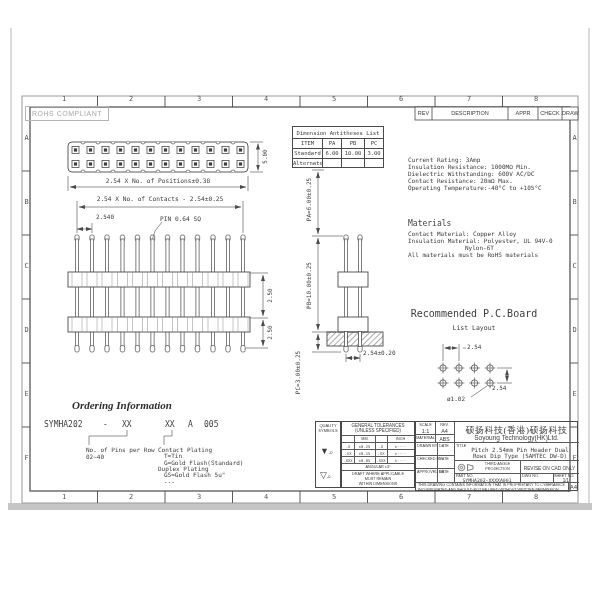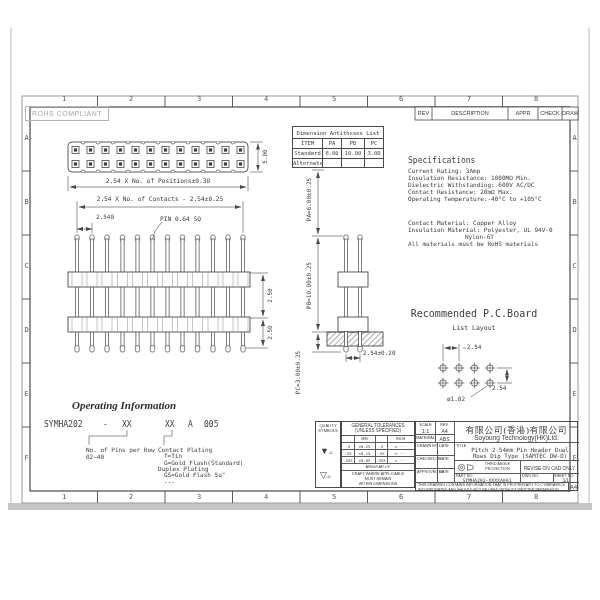--- a/index.html
+++ b/index.html
@@ -330,41 +330,41 @@
 <div class="dim c" style="left:86px;top:213px;width:38px">2.540</div>
 <div class="dim" style="left:160px;top:215px;font-size:6.2px">PIN 0.64 SQ</div>
 <div class="dim vdim c" style="left:254px;top:292px;width:30px">2.50</div>
 <div class="dim vdim c" style="left:254px;top:329px;width:30px">2.50</div>
 <div class="dim vdim c" style="left:276px;top:196px;width:64px">PA=6.00±0.25</div>
 <div class="dim vdim c" style="left:272px;top:282px;width:72px">PB=10.00±0.25</div>
 <div class="dim vdim c" style="left:265px;top:369px;width:64px">PC=3.00±0.25</div>
 <div class="dim" style="left:363px;top:349px">2.54±0.20</div>
 
 <div class="speck" style="left:408px;top:156px;width:170px">
-  <div class="ttl">Specifications</div>
   <div class="li">Current Rating:  3Amp</div>
   <div class="li">Insulation Resistance: 1000MΩ Min.</div>
   <div class="li">Dielectric Withstanding:  600V AC/DC</div>
   <div class="li">Contact Resistance:  20mΩ Max.</div>
   <div class="li">Operating Temperature:-40°C to +105°C</div>
 </div>
 <div class="speck" style="left:408px;top:219px;width:170px">
+  <div class="ttl">Materials</div>
   <div class="li">Contact Material: Copper Alloy</div>
   <div class="li">Insulation Material: Polyester, UL 94V-0</div>
   <div class="li" style="padding-left:57px">Nylon-6T</div>
   <div class="li">All materials must be RoHS materials</div>
 </div>
 
 <div class="dim c" style="left:409px;top:308px;width:130px;font-size:10px">Recommended P.C.Board</div>
 <div class="dim c" style="left:409px;top:324px;width:130px;font-size:6.5px">List Layout</div>
 <div class="dim" style="left:467px;top:343px">2.54</div>
 <div class="dim" style="left:492px;top:384px">2.54</div>
 <div class="dim" style="left:447px;top:395px">ø1.02</div>
 
-<div class="abs" style="left:72px;top:399px;font-family:'Liberation Serif',serif;font-weight:bold;font-style:italic;font-size:11px;color:#2e2e2e">Operating Information</div>
+<div class="abs" style="left:72px;top:399px;font-family:'Liberation Serif',serif;font-weight:bold;font-style:italic;font-size:11px;color:#2e2e2e">Ordering Information</div>
 <div class="dim" style="left:44px;top:420px;font-size:8px">SYMHA202</div>
 <div class="dim" style="left:103px;top:420px;font-size:8px">-</div>
 <div class="dim" style="left:122px;top:420px;font-size:8px">XX</div>
 <div class="dim" style="left:165px;top:420px;font-size:8px">XX</div>
 <div class="dim" style="left:188px;top:420px;font-size:8px">A</div>
 <div class="dim" style="left:204px;top:420px;font-size:8px">005</div>
 <div class="abs mono" style="left:86px;top:447px;font-size:6px;line-height:6.5px;white-space:nowrap">
   <div>No. of Pins per Row</div>
   <div>02~40</div>
 </div>
@@ -442,21 +442,21 @@
   <div class="cell tinyc" style="left:19px;top:5.5px;width:19px;font-size:5.5px">A4</div>
   <div class="cell tinyc" style="left:0;top:14px;width:19px">MATERIAL</div>
   <div class="cell tinyc" style="left:19px;top:13.5px;width:19px;font-size:5px">ABS</div>
   <div class="cell" style="left:1px;top:22px">DRAWN BY</div>
   <div class="cell" style="left:23px;top:22px">DATE</div>
   <div class="cell" style="left:1px;top:35px">CHECKED BY</div>
   <div class="cell" style="left:23px;top:35px">DATE</div>
   <div class="cell" style="left:1px;top:48px">APPROVED BY</div>
   <div class="cell" style="left:23px;top:48px">DATE</div>
 
-  <div class="cell tinyc" style="left:38px;top:1.5px;width:125px;font-size:9px;letter-spacing:.5px;font-family:'Liberation Serif',serif">有限公司(香港)有限公司</div>
+  <div class="cell tinyc" style="left:38px;top:1.5px;width:125px;font-size:9px;letter-spacing:.5px;font-family:'Liberation Serif',serif">硕扬科技(香港)硕扬科技</div>
   <div class="cell tinyc" style="left:38px;top:12px;width:125px;font-size:6.5px">Soyoung Technology(HK)Ltd.</div>
 
   <div class="cell" style="left:40px;top:21.5px">TITLE</div>
   <div class="cell tinyc mono" style="left:48px;top:24.5px;width:112px;font-size:5.8px">Pitch 2.54mm Pin Header Dual</div>
   <div class="cell tinyc mono" style="left:48px;top:31px;width:112px;font-size:5.8px">Rows Dip Type (SAMTEC DW-D)</div>
 
   <svg width="17" height="9" style="left:41px;top:41px" viewBox="0 0 17 9">
     <circle cx="4.5" cy="4.5" r="3.2" fill="none" stroke="#4a4a4a" stroke-width="0.7"></circle>
     <circle cx="4.5" cy="4.5" r="1.2" fill="none" stroke="#4a4a4a" stroke-width="0.7"></circle>
     <path d="M10.5,1.5 L16,3 L16,6 L10.5,7.5 Z" fill="none" stroke="#4a4a4a" stroke-width="0.7"></path>

